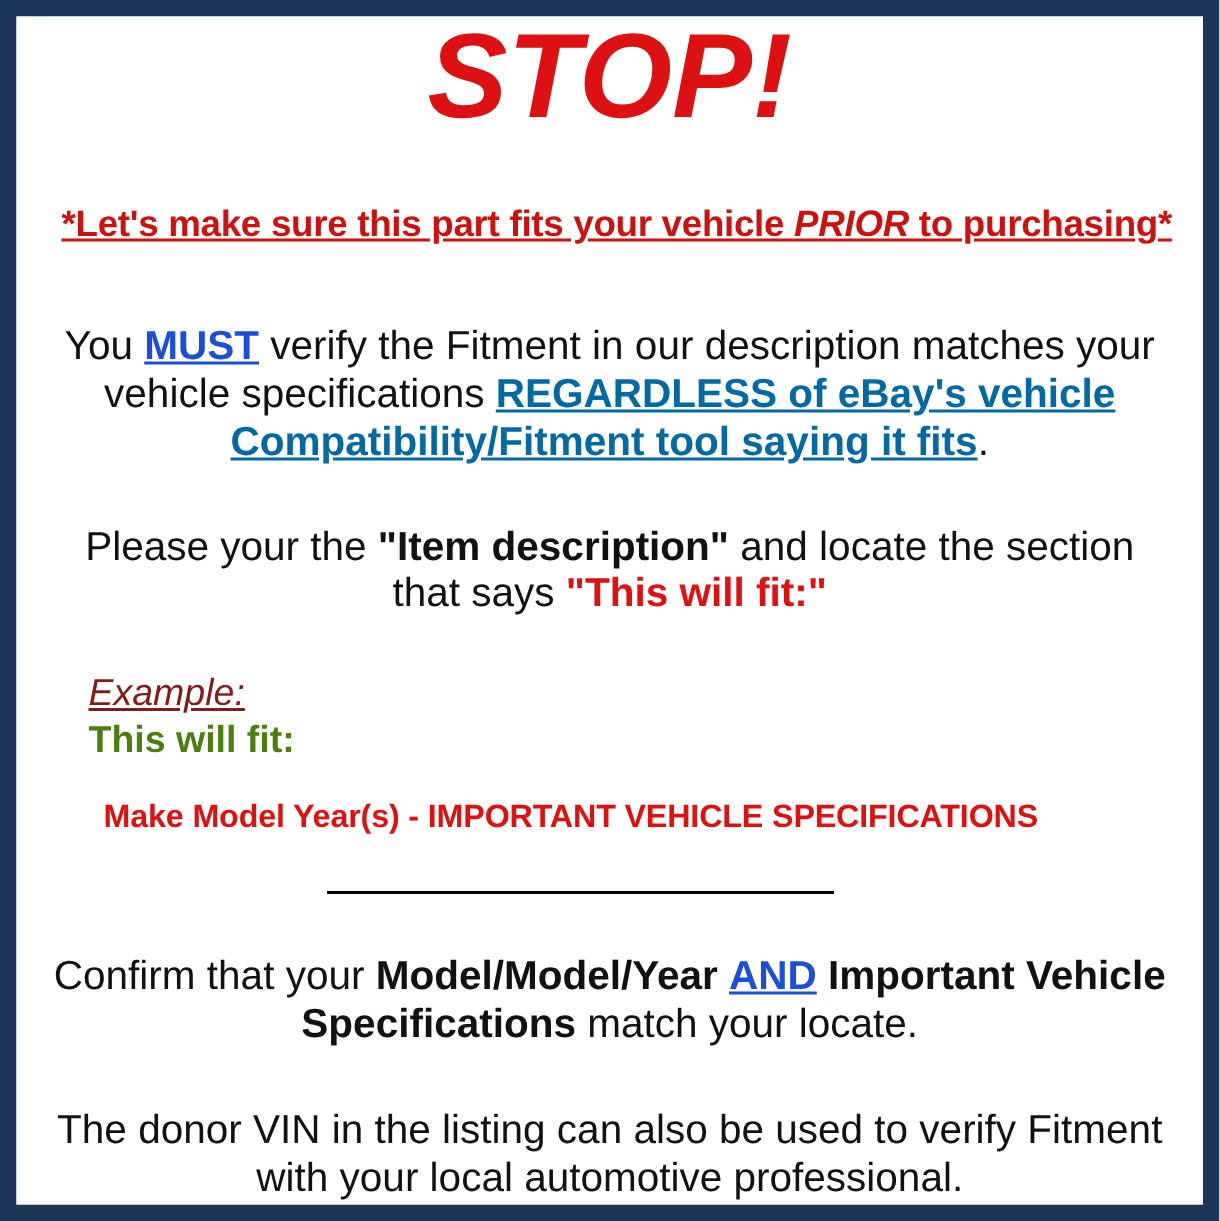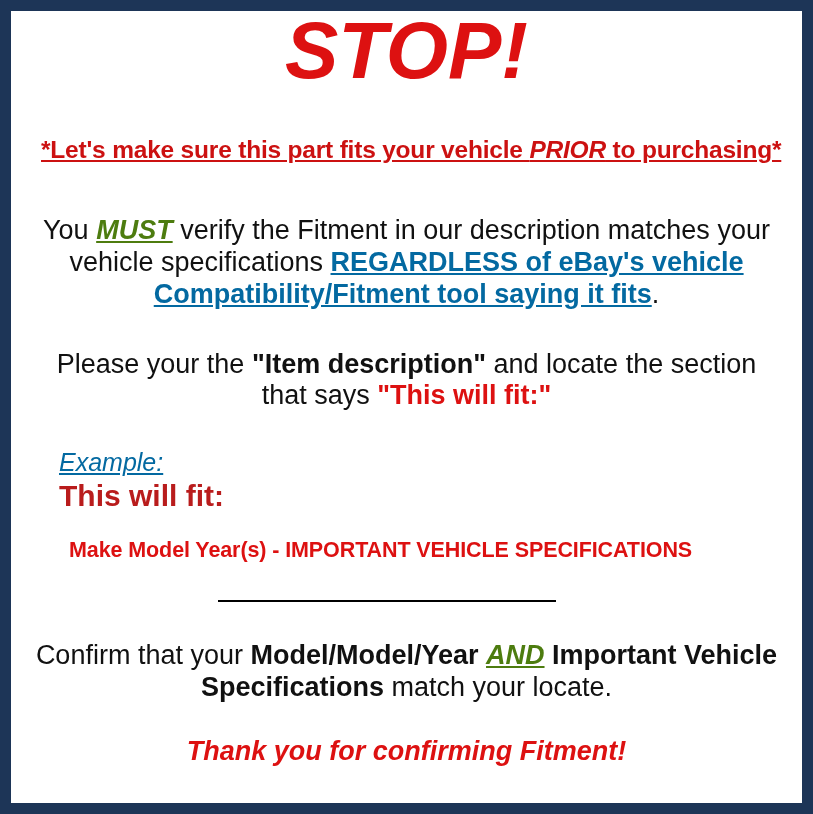--- a/index.html
+++ b/index.html
@@ -70,51 +70,50 @@
     margin: 0;
     padding: 0 8px;
   }
 
   #para-must   { padding-top: 35px; }
   #para-view   { padding-top: 38px; }
   #para-confirm{ padding-top: 34px; }
   #para-vin    { padding-top: 40px; }
 
   .hl-red-bold-italic-u {
-    color: #4d7c0f;
+    color: #1d4ed8;
     font-weight: bold;
-    font-style: italic;
     text-decoration: underline;
   }
   .hl-red-bold-u {
     color: #0369a1;
     font-weight: bold;
     text-decoration: underline;
   }
   .hl-blk-bold { color: #111111; font-weight: bold; }
   .hl-red-bold { color: #dd1111; font-weight: bold; }
 
   
   #example-block {
     text-align: left;
     padding-left: 34px;
     padding-top: 36px;
   }
   #example-label {
     font-size: 25px;
     font-style: italic;
-    color: #0369a1;
+    color: #7f1d1d;
     text-decoration: underline;
     line-height: 1.12;
     margin: 0;
   }
   #example-fitline {
-    font-size: 30px;
+    font-size: 25px;
     font-weight: bold;
-    color: #b91c1c;
+    color: #4d7c0f;
     line-height: 1.15;
     margin: 0;
     padding-top: 3px;
   }
   #example-spec {
     font-size: 21.5px;
     font-weight: bold;
     color: #dd1111;
     line-height: 1.1;
     margin: 0;
@@ -175,17 +174,18 @@
     </div>
 
     <div id="divider-wrap">
       <span id="divider-rule"></span>
     </div>
 
     <p id="para-confirm" class="para">
       <span>Confirm that your </span><span class="hl-blk-bold">Model/Model/Year</span><span> </span><span class="hl-red-bold-italic-u">AND</span><span> </span><span class="hl-blk-bold">Important Vehicle Specifications</span><span> match your locate.</span>
     </p>
 
+    <p id="para-vin" class="para">The donor VIN in the listing can also be used to verify Fitment with your local automotive professional.</p>
 
     <p id="thanks">Thank you for confirming Fitment!</p>
 
   </div>
 </div>
 
 </body></html>

